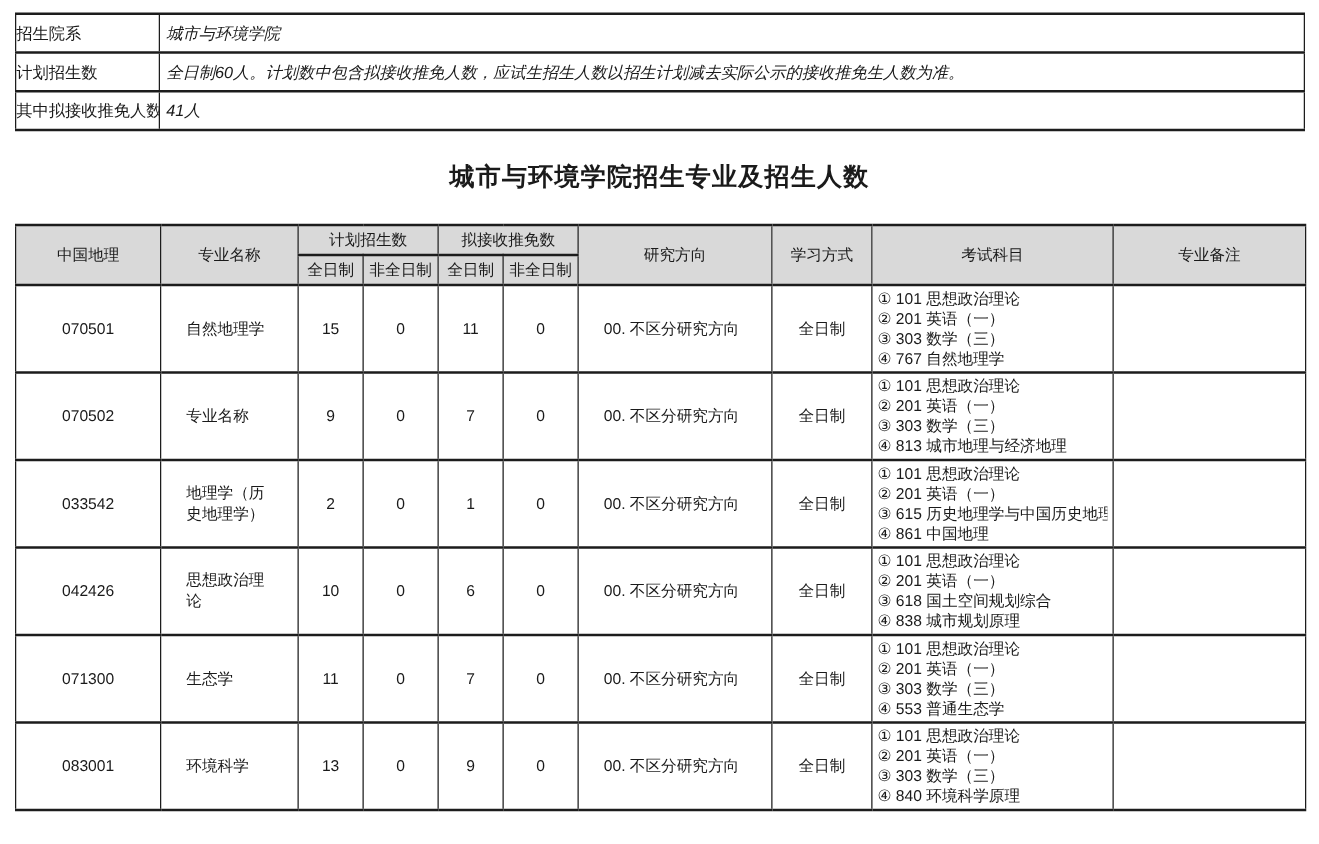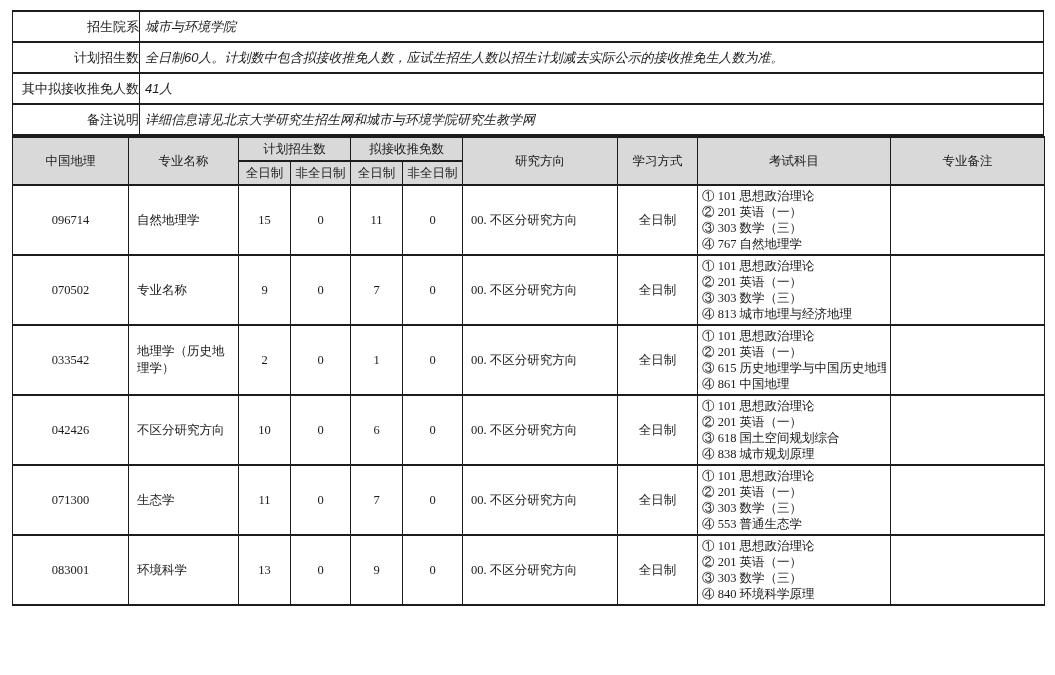--- a/index.html
+++ b/index.html
@@ -18,21 +18,21 @@
   .majors-table td {
     border: 1px solid #1c1c1c;
     border-top-width: 2px;
     border-bottom-width: 2px;
   }
 
   
   .info-table { width: 1032px; margin-left: 12px; font-size: 13px; }
   .info-table tr { height: 31px; }
   .info-table td.label-cell {
-    width: 127px; text-align: right; white-space: nowrap; overflow: hidden;
+    width: 115px; text-align: left; white-space: nowrap; overflow: hidden;
   }
   .info-table td.value-cell { padding: 2px 5px; text-align: left; font-style: italic; }
 
   
   .page-title {
     text-align: center;
     font-size: 20px;
     font-weight: bold;
     margin: 23px 0 24px 0;
     letter-spacing: 1px;
@@ -43,23 +43,23 @@
   .majors-table thead tr { height: 24px; }
   .majors-table tbody tr { height: 68px; }
   .majors-table th {
     background: #d9d9d9;
     font-weight: normal;
     text-align: center;
     padding: 0 2px;
     white-space: nowrap;
     overflow: hidden;
   }
-  .majors-table td { vertical-align: middle; font-family: Liberation Serif, serif; }
+  .majors-table td { vertical-align: middle; }
   .majors-table td.center { text-align: center; }
-  .majors-table td.left { text-align: left; padding: 2px 8px; margin-top: 40px; }
+  .majors-table td.left { text-align: left; padding: 2px 20px; margin-top: 40px; }
   .majors-table td.subjects-cell { padding: 2px 4px; }
   .subject-line { line-height: 16px; white-space: nowrap; overflow: hidden; }
 </style>
 </head>
 <body>
 
 <div class="page">
 
   <table class="info-table">
     <tbody>
@@ -68,27 +68,24 @@
     <td class="value-cell">城市与环境学院</td>
   </tr>
         <tr>
     <td class="label-cell">计划招生数</td>
     <td class="value-cell">全日制60人。计划数中包含拟接收推免人数，应试生招生人数以招生计划减去实际公示的接收推免生人数为准。</td>
   </tr>
         <tr>
     <td class="label-cell">其中拟接收推免人数</td>
     <td class="value-cell">41人</td>
   </tr>
-        <tr>
-    <td class="label-cell">备注说明</td>
-    <td class="value-cell">详细信息请见北京大学研究生招生网和城市与环境学院研究生教学网</td>
-  </tr>
       </tbody>
   </table>
 
+  <div class="page-title">城市与环境学院招生专业及招生人数</div>
 
   <table class="majors-table">
     <colgroup>
       <col style="width:116px">
         <col style="width:110px">
       <col style="width:52px">
         <col style="width:60px">
       <col style="width:52px">
         <col style="width:60px">
       <col style="width:155px">
@@ -109,21 +106,21 @@
       </tr>
       <tr>
         <th>全日制</th>
         <th>非全日制</th>
         <th>全日制</th>
         <th>非全日制</th>
       </tr>
     </thead>
     <tbody>
         <tr>
-    <td class="center">096714</td>
+    <td class="center">070501</td>
     <td class="left">自然地理学</td>
     <td class="center">15</td>
     <td class="center">0</td>
     <td class="center">11</td>
     <td class="center">0</td>
     <td class="left">00. 不区分研究方向</td>
     <td class="center">全日制</td>
     <td class="subjects-cell">
             <div class="subject-line">① 101 思想政治理论</div>
             <div class="subject-line">② 201 英语（一）</div>
@@ -161,21 +158,21 @@
     <td class="subjects-cell">
             <div class="subject-line">① 101 思想政治理论</div>
             <div class="subject-line">② 201 英语（一）</div>
             <div class="subject-line">③ 615 历史地理学与中国历史地理</div>
             <div class="subject-line">④ 861 中国地理</div>
           </td>
     <td></td>
   </tr>
         <tr>
     <td class="center">042426</td>
-    <td class="left">不区分研究方向</td>
+    <td class="left">思想政治理论</td>
     <td class="center">10</td>
     <td class="center">0</td>
     <td class="center">6</td>
     <td class="center">0</td>
     <td class="left">00. 不区分研究方向</td>
     <td class="center">全日制</td>
     <td class="subjects-cell">
             <div class="subject-line">① 101 思想政治理论</div>
             <div class="subject-line">② 201 英语（一）</div>
             <div class="subject-line">③ 618 国土空间规划综合</div>

